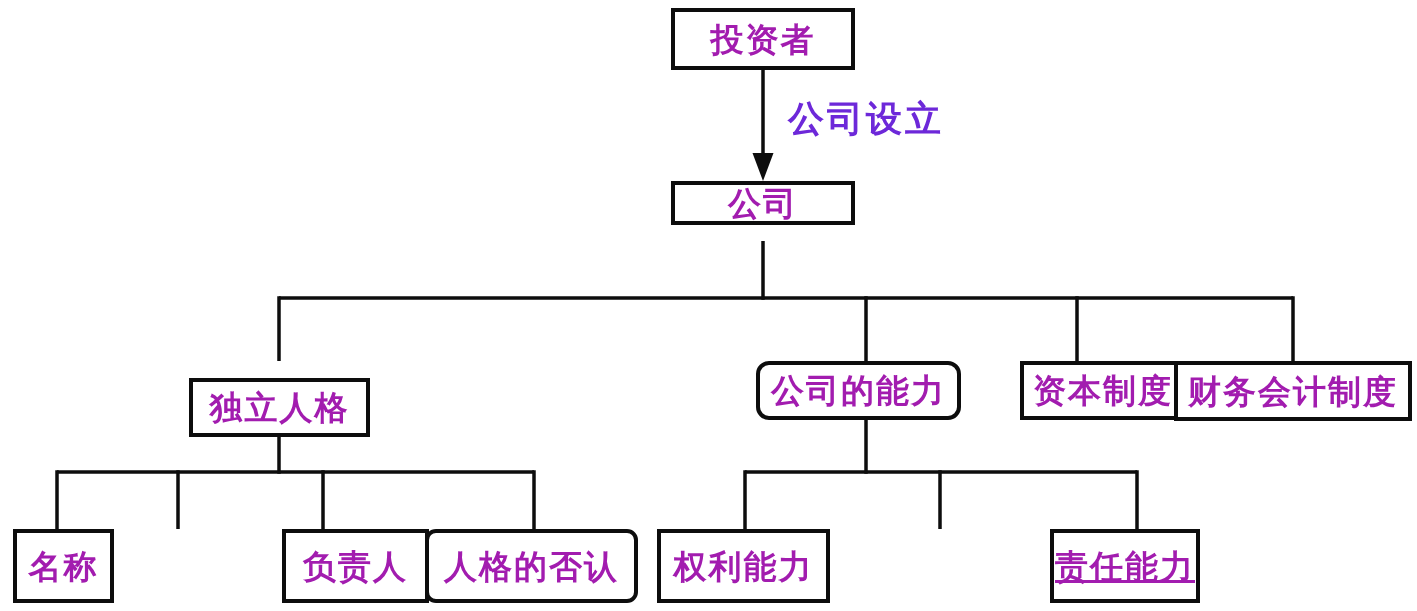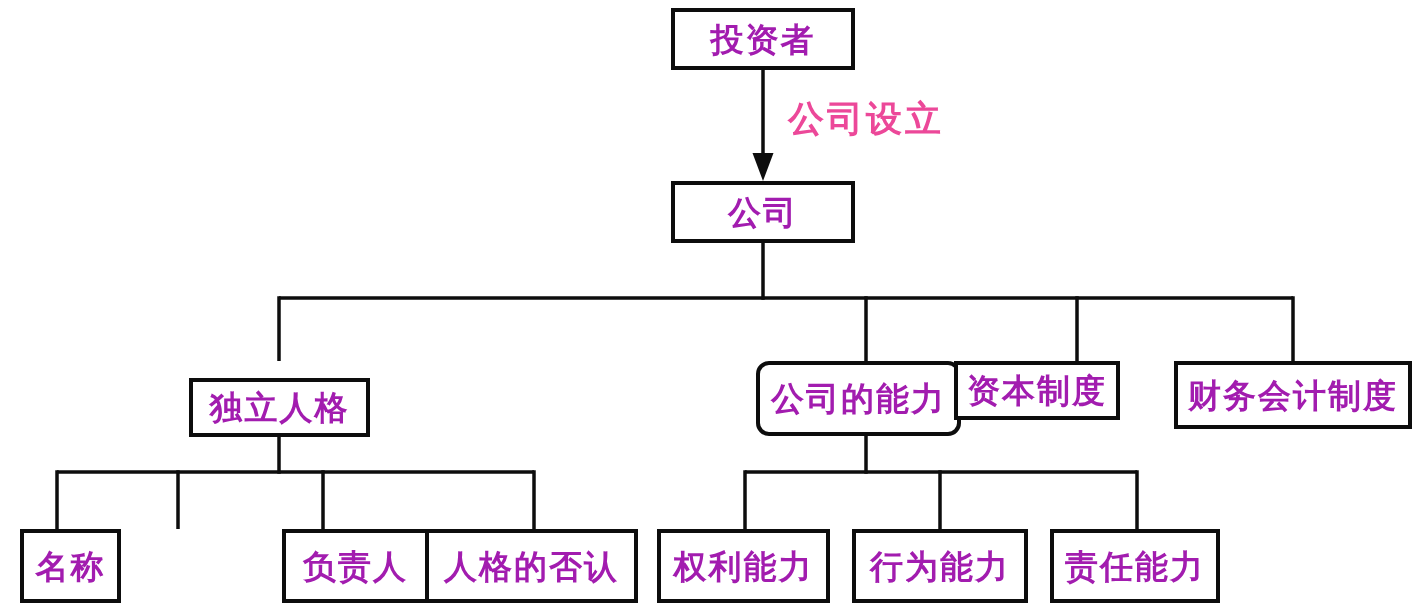--- a/index.html
+++ b/index.html
@@ -32,40 +32,40 @@
     font-size: 33px;
     letter-spacing: 2px;
     display: flex;
     align-items: center;
     justify-content: center;
     white-space: nowrap;
     line-height: 1;
   }
   
   .n-investor            { left: 671px; top: 8px;   width: 184px; height: 62px; }
-  .n-company             { left: 671px; top: 181px; width: 184px; height: 62px; }
+  .n-company             { left: 671px; top: 181px; width: 184px; height: 44px; }
   
   .n-personality         { left: 189px; top: 378px; width: 181px; height: 59px; }
-  .n-capacity            { left: 756px; top: 361px; width: 205px; height: 75px; border-radius: 13px; }
-  .n-capital             { left: 954px; top: 361px; width: 166px; height: 59px; }
-  .n-finance             { left: 1174px; top: 361px; width: 238px; height: 68px; }
+  .n-capacity            { left: 756px; top: 361px; width: 205px; height: 59px; border-radius: 13px; }
+  .n-capital             { left: 1020px; top: 361px; width: 166px; height: 59px; }
+  .n-finance             { left: 1174px; top: 361px; width: 238px; height: 60px; }
   
-  .n-name                { left: 20px;    top: 529px; width: 101px; height: 74px; }
+  .n-name                { left: 13px;    top: 529px; width: 101px; height: 74px; }
   .n-domicile            { left: 126px;  top: 529px; width: 104px; height: 74px; }
   .n-pic                 { left: 250px;  top: 529px; width: 147px; height: 74px; margin-left: 32px; }
-  .n-denial              { left: 425px;  top: 529px; width: 213px; height: 74px; }
+  .n-denial              { left: 425px;  top: 529px; width: 213px; height: 74px; border-radius: 11px; }
   .n-rights              { left: 657px;  top: 529px; width: 173px; height: 74px; }
   .n-conduct             { left: 852px;  top: 529px; width: 176px; height: 74px; }
-  .n-liability           { left: 1050px; top: 529px; width: 170px; height: 74px; }
+  .n-liability           { left: 1050px; top: 529px; width: 150px; height: 74px; text-decoration: underline; }
 
   .edge-label {
     position: absolute;
     left: 788px;
     top: 101px;
-    color: #ec4899;
+    color: #6d28d9;
     font-weight: 700;
     font-size: 36px;
     letter-spacing: 3px;
     white-space: nowrap;
     line-height: 1;
   }
 </style>
 </head>
 <body>
 
@@ -111,16 +111,15 @@
   <div class="node n-personality">独立人格</div>
   <div class="node n-capacity">公司的能力</div>
   <div class="node n-capital">资本制度</div>
   <div class="node n-finance">财务会计制度</div>
 
   <div class="node n-name">名称</div>
   <div class="node n-pic">负责人</div>
   <div class="node n-denial">人格的否认</div>
 
   <div class="node n-rights">权利能力</div>
-  <div class="node n-conduct">行为能力</div>
   <div class="node n-liability">责任能力</div>
 
 </div>
 
 </body></html>

